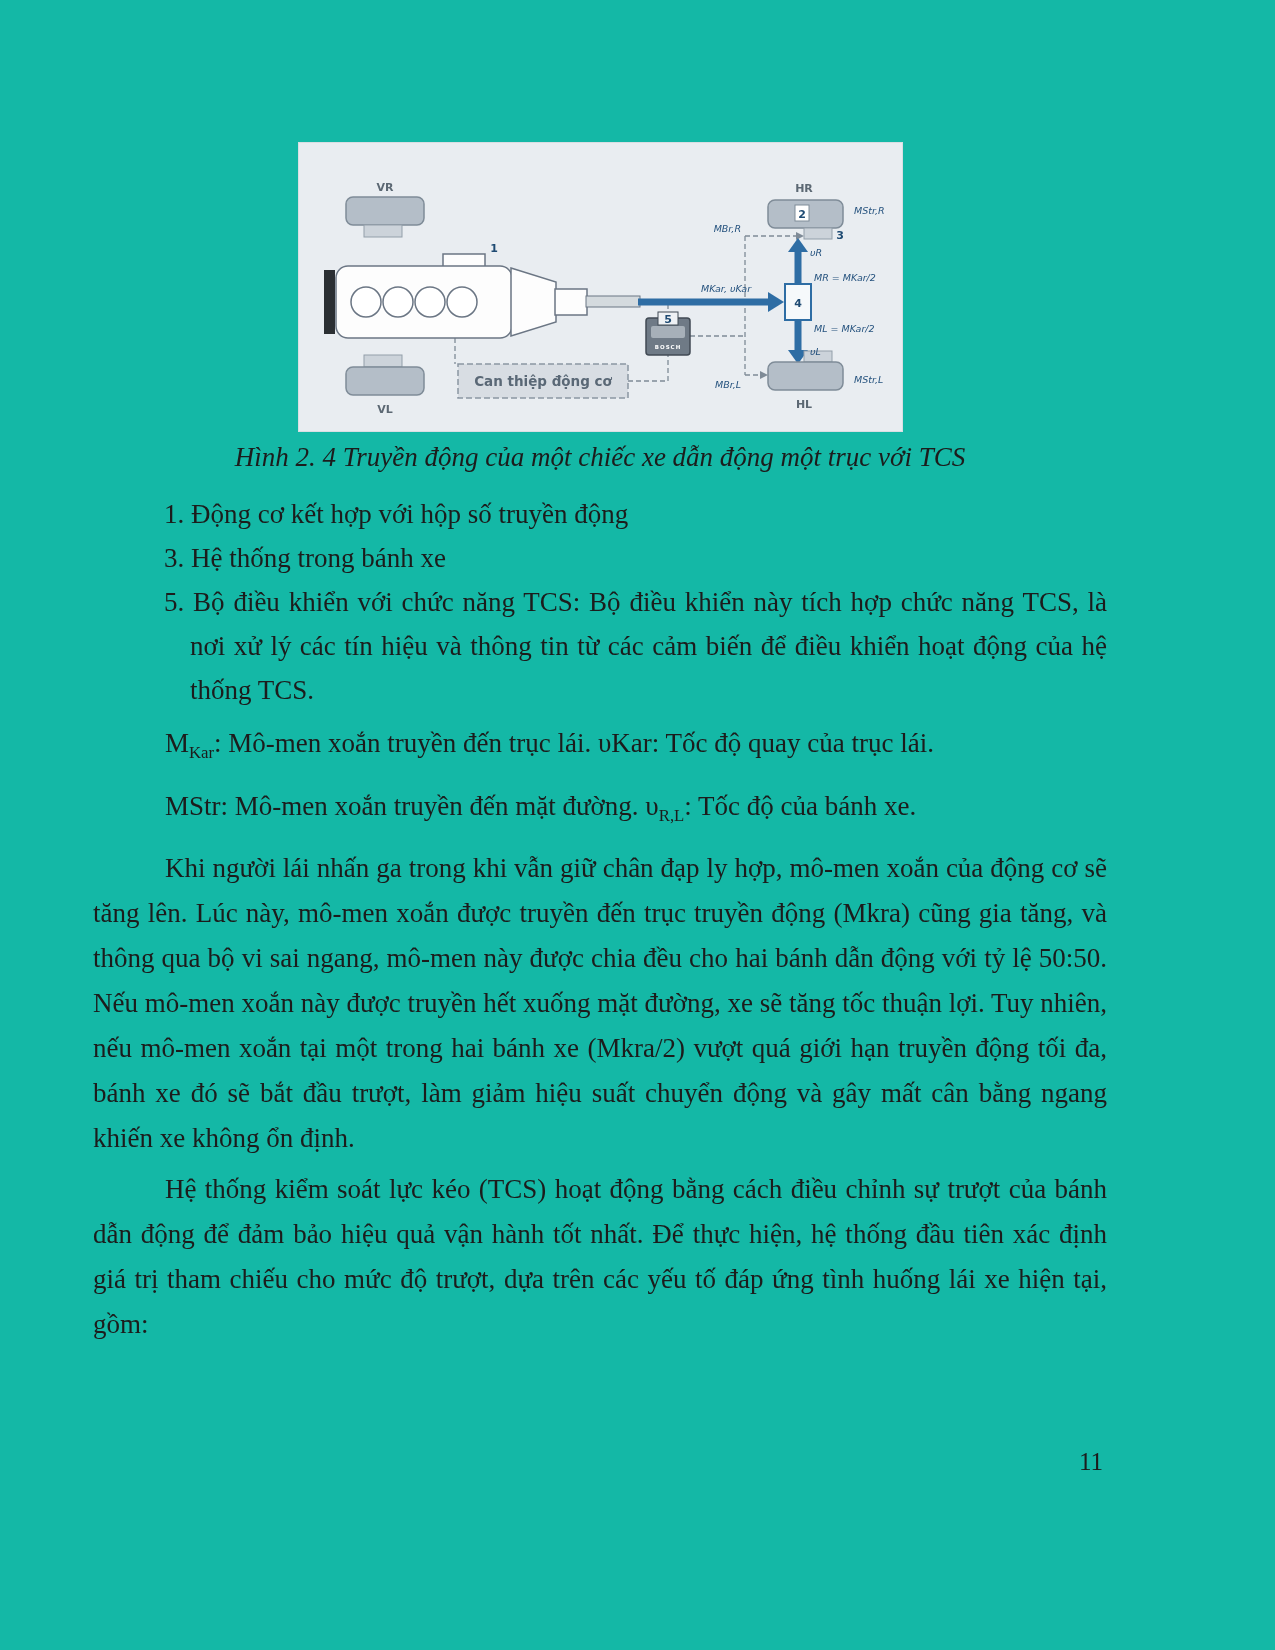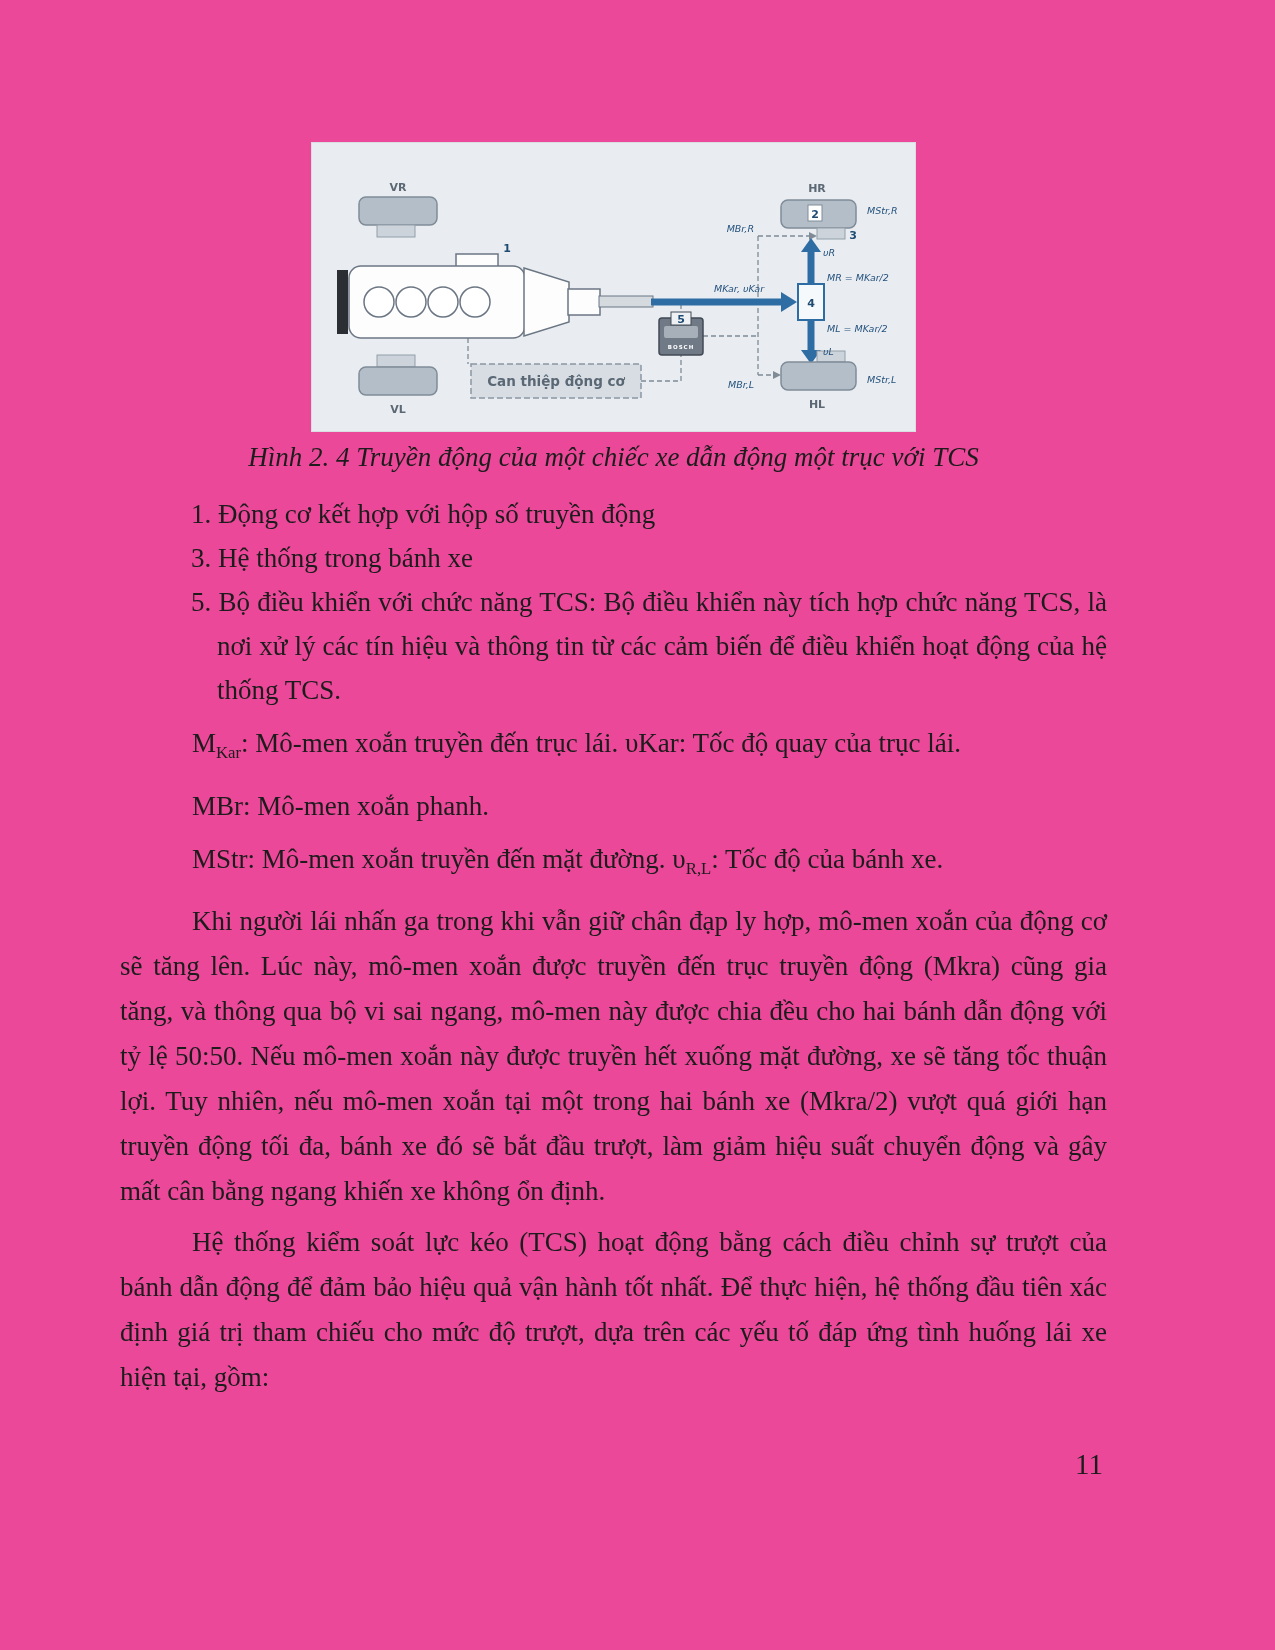--- a/index.html
+++ b/index.html
@@ -1,21 +1,21 @@
 <!DOCTYPE html>
 <html><head>
 <meta charset="utf-8">
 <style>
   html,body { margin:0; padding:0; background:#ffffff; }
   .page {
     position:relative;
     width:1275px; height:1650px;
-    background:#ec4899;
+    background:#14b8a6;
     box-sizing:border-box;
-    padding:142px 168px 0 120px;
+    padding:142px 168px 0 93px;
     font-family:"Liberation Serif", serif;
     color:#1c1c1c;
     overflow:hidden;
   }
   .figure-wrap { width:605px; margin:0 auto; }
   .figure-wrap svg { display:block; }
 
   .caption {
     text-align:center;
     font-style:italic;
@@ -40,21 +40,21 @@
     font-size:27px;
     line-height:45px;
     text-align:justify;
     text-indent:72px;
     margin:6px 0 0 0;
   }
 
   .page-number {
     position:absolute;
     top:1448px; right:172px;
-    font-size:29px;
+    font-size:25px;
   }
 
   
   .dwl  { font-family:"DejaVu Sans", sans-serif; font-size:11px; font-weight:bold; fill:#5c6873; }
   .dnum { font-family:"DejaVu Sans", sans-serif; font-size:11px; font-weight:bold; fill:#1f4b73; }
   .dl   { font-family:"DejaVu Sans", sans-serif; font-size:9.5px; font-style:italic; fill:#25527e; }
 </style>
 </head>
 <body>
 
@@ -161,21 +161,20 @@
   <div class="caption">Hình 2. 4 Truyền động của một chiếc xe dẫn động một trục với TCS</div>
 
   <div class="list">
     <div class="list-item"><span>1.</span> <span>Động cơ kết hợp với hộp số truyền động</span></div>
     <div class="list-item"><span>3.</span> <span>Hệ thống trong bánh xe</span></div>
     <div class="list-item"><span>5.</span> <span>Bộ điều khiển với chức năng TCS: Bộ điều khiển này tích hợp chức năng TCS, là nơi xử lý các tín hiệu và thông tin từ các cảm biến để điều khiển hoạt động của hệ thống TCS.</span></div>
   </div>
 
   <div class="defs">
     <p><span>M</span><sub>Kar</sub><span>: Mô-men xoắn truyền đến trục lái. υKar: Tốc độ quay của trục lái.</span></p>
-    <p><span>MBr: Mô-men xoắn phanh.</span></p>
     <p><span>MStr: Mô-men xoắn truyền đến mặt đường. υ</span><sub>R,L</sub><span>: Tốc độ của bánh xe.</span></p>
   </div>
 
   <p class="para">Khi người lái nhấn ga trong khi vẫn giữ chân đạp ly hợp, mô-men xoắn của động cơ sẽ tăng lên. Lúc này, mô-men xoắn được truyền đến trục truyền động (Mkra) cũng gia tăng, và thông qua bộ vi sai ngang, mô-men này được chia đều cho hai bánh dẫn động với tỷ lệ 50:50. Nếu mô-men xoắn này được truyền hết xuống mặt đường, xe sẽ tăng tốc thuận lợi. Tuy nhiên, nếu mô-men xoắn tại một trong hai bánh xe (Mkra/2) vượt quá giới hạn truyền động tối đa, bánh xe đó sẽ bắt đầu trượt, làm giảm hiệu suất chuyển động và gây mất cân bằng ngang khiến xe không ổn định.</p>
   <p class="para">Hệ thống kiểm soát lực kéo (TCS) hoạt động bằng cách điều chỉnh sự trượt của bánh dẫn động để đảm bảo hiệu quả vận hành tốt nhất. Để thực hiện, hệ thống đầu tiên xác định giá trị tham chiếu cho mức độ trượt, dựa trên các yếu tố đáp ứng tình huống lái xe hiện tại, gồm:</p>
 
   <div class="page-number">11</div>
 
 </div>
 

